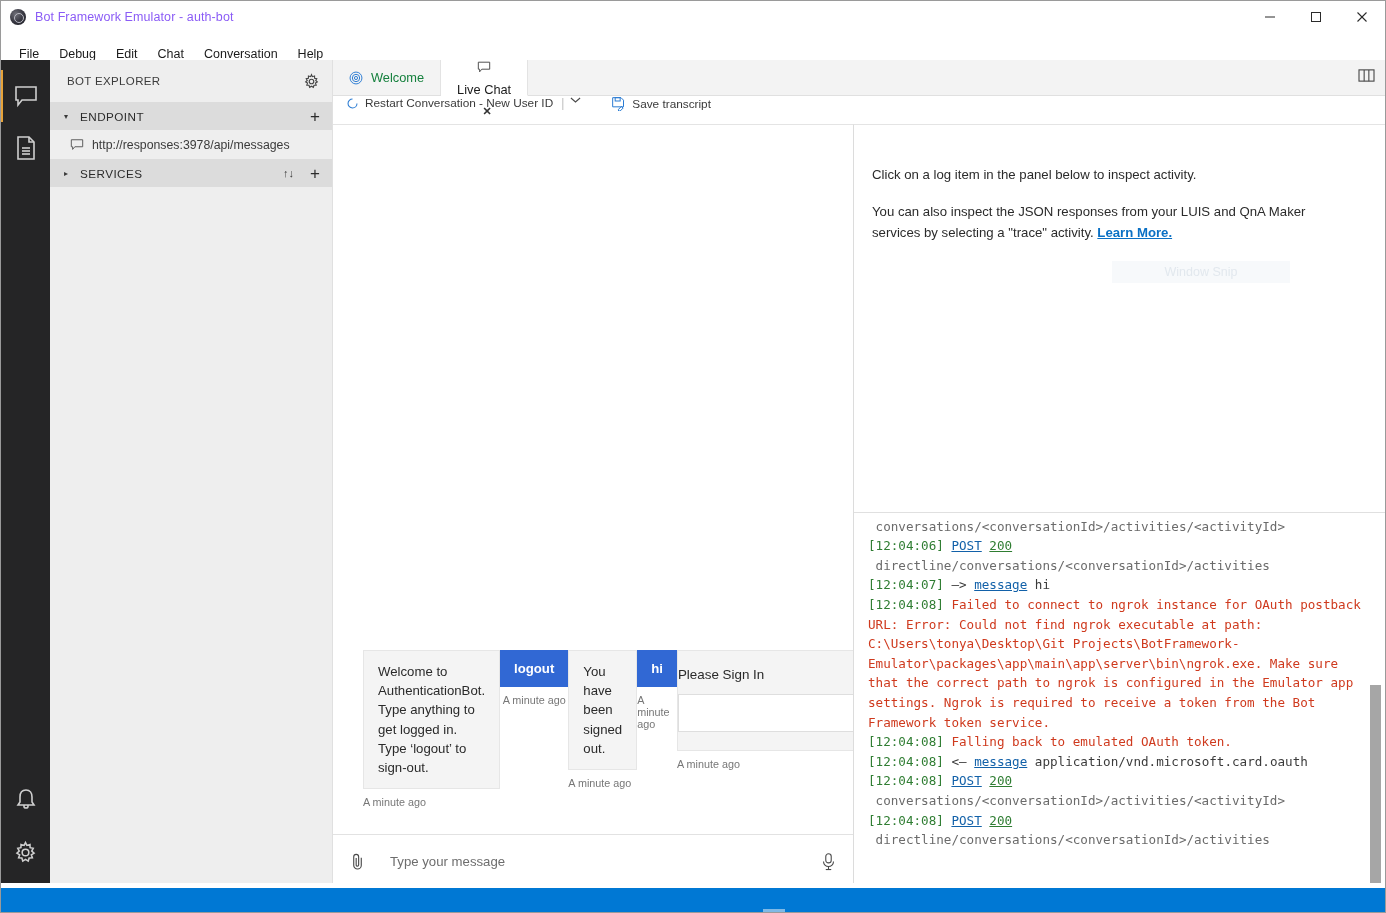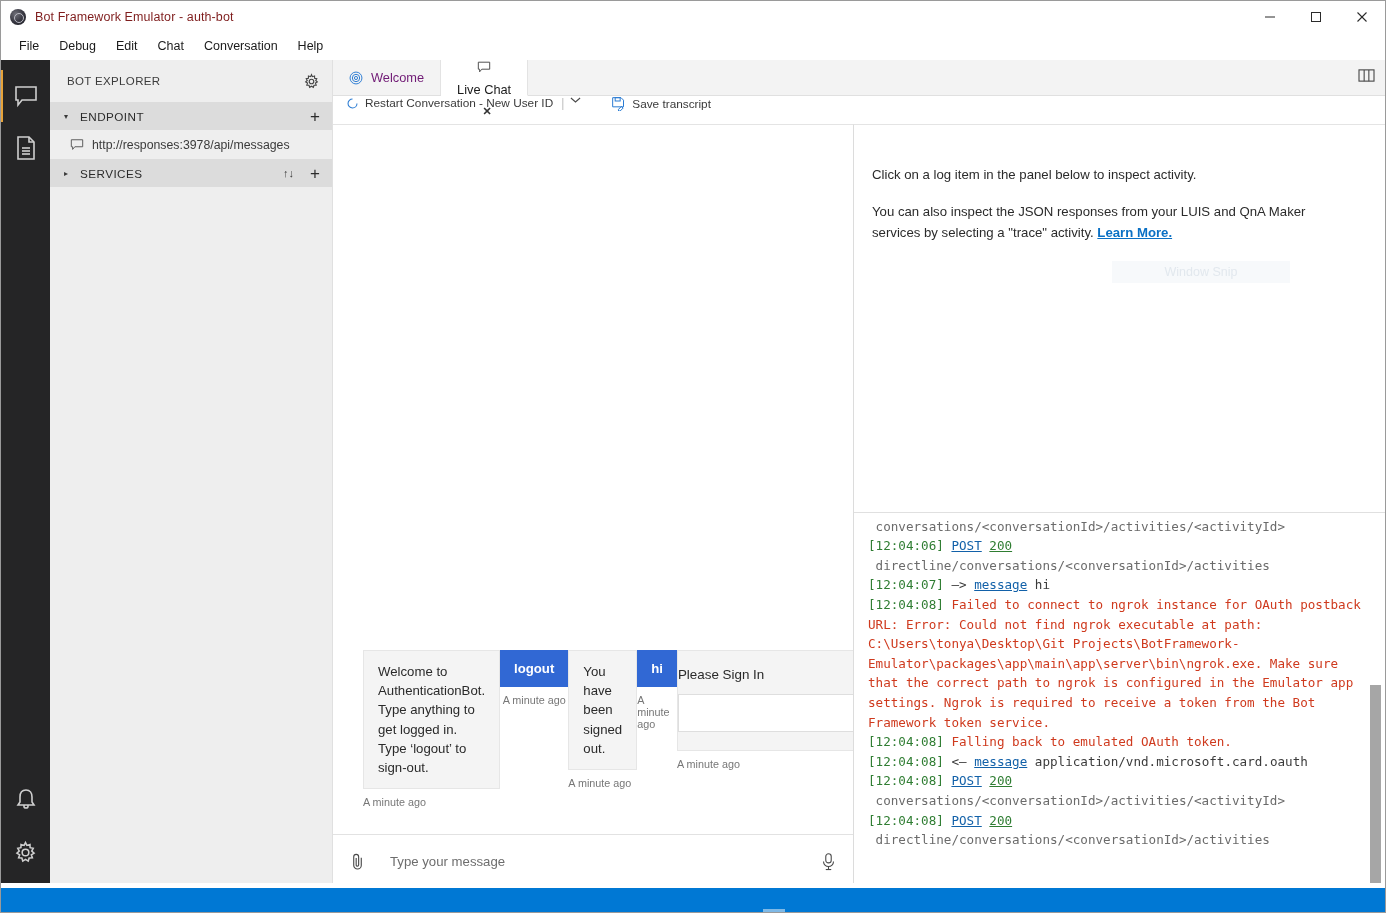--- a/index.html
+++ b/index.html
@@ -26,30 +26,30 @@
   .app-logo {
     width: 16px; height: 16px; border-radius: 50%;
     background: radial-gradient(circle at 35% 32%, #6f6f78 0%, #3a3a44 48%, #17171d 100%);
     position: relative; margin-right: 9px; flex: none;
   }
   .app-logo::after {
     content: ""; position: absolute; left: 4px; top: 4px;
     width: 8px; height: 8px; border-radius: 50%;
     border: 1.5px solid #b9b9c2;
   }
-  .title-text { font-size: 12.5px; color: #7f1d1d; letter-spacing: .1px; }
+  .title-text { font-size: 12.5px; color: #8b5cf6; letter-spacing: .1px; }
   .winbtns { display: flex; height: 31px; }
   .winbtn {
     width: 46px; height: 31px; display: flex; align-items: center; justify-content: center;
     font-size: 12px; color: #2b2b2b;
   }
 
   
   .menubar {
-    position: absolute; left: 0; top: 31px; width: 1220px; height: 28px;
+    position: absolute; left: 0; top: 39px; width: 1220px; height: 28px;
     background: #ffffff; display: flex; align-items: center; padding-left: 8px;
   }
   .menu-item {
     font-size: 12.5px; color: #1b1b1b; padding: 4px 10px; white-space: nowrap;
   }
 
   
   .activitybar {
     position: absolute; left: 0; top: 59px; width: 49px; height: 828px;
     background: #252526;
@@ -98,21 +98,21 @@
     background: #ffffff;
   }
 
   
   .tabstrip {
     height: 36px; background: #f3f3f3; display: flex; align-items: stretch;
     border-bottom: 1px solid #e0e0e0; position: relative;
   }
   .tab {
     display: flex; align-items: center; gap: 8px; padding: 0 16px;
-    font-size: 12.8px; color: #701a75; border-right: 1px solid #e3e3e3;
+    font-size: 12.8px; color: #15803d; border-right: 1px solid #e3e3e3;
   }
   .tab.active { background: #ffffff; color: #1b1b1b; border-bottom: 1px solid #ffffff; margin-bottom: -1px; flex-direction: column; }
   .tab-close { font-size: 11px; color: #333; margin-left: 6px; font-weight: bold; }
   .panel-layout-btn {
     position: absolute; right: 10px; top: 8px; color: #4a4a4a;
   }
 
   
   .chat-toolbar {
     height: 28px; display: flex; align-items: flex-start; gap: 0; padding-left: 13px;

